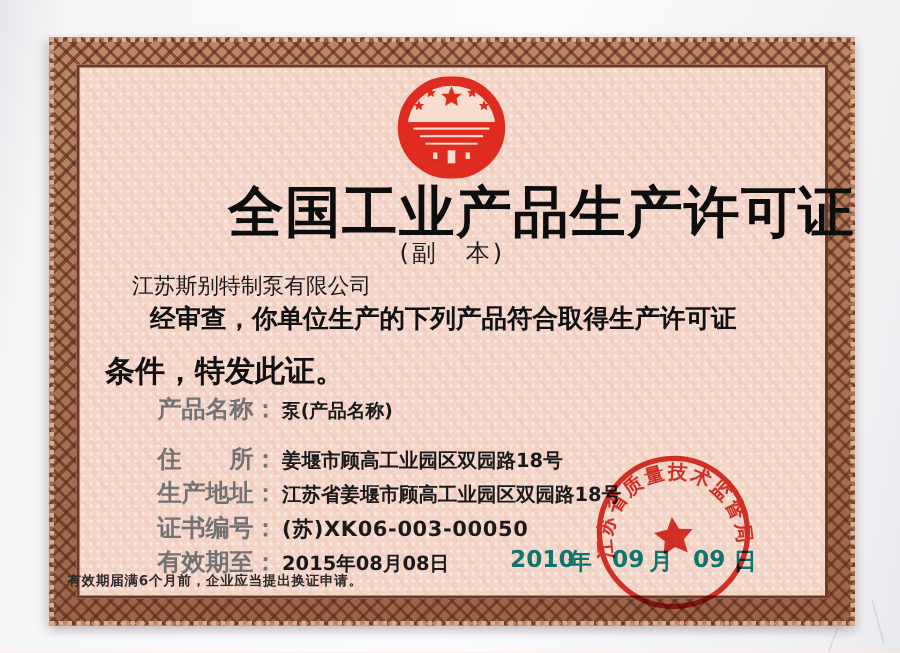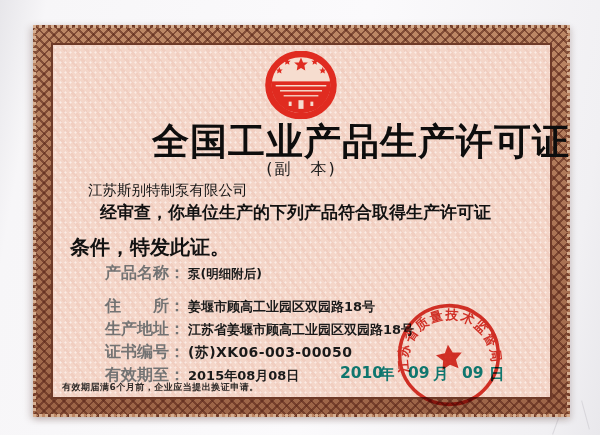--- a/index.html
+++ b/index.html
@@ -43,21 +43,21 @@
   .frow.r0{top:238px;}  .frow.r0 .val{font-size:12.5px;}
   .frow.r1{top:271px;}
   .frow.r2{top:294px;}
   .frow.r3{top:317px;}  .frow.r3 .val{font-size:14px;letter-spacing:.4px;}
   .frow.r4{top:340px;}
 
   .issue{position:absolute;top:339px;left:0;width:537px;height:22px;font-weight:bold;color:#0f766e;}
   .issue span{position:absolute;top:0;font-size:15.5px;}
   .iy{left:307px;} .iyu{left:346px;} .im{left:375px;} .imu{left:400px;} .id{left:429px;} .idu{left:456px;}
 
-  .footnote{position:absolute;left:29px;top:356px;font-size:9px;font-weight:600;color:#2e2a28;letter-spacing:.5px;}
+  .footnote{position:absolute;left:12px;top:356px;font-size:9px;font-weight:600;color:#2e2a28;letter-spacing:.5px;}
 
   .seal{position:absolute;left:362px;top:276px;width:108px;height:108px;
         transform:rotate(-6deg);mix-blend-mode:multiply;opacity:.92;}
 </style>
 </head>
 <body>
 
 <div class="crease c1"></div>
 <div class="crease c2"></div>
 
@@ -96,21 +96,21 @@
 
     <div class="title">全国工业产品生产许可证</div>
     <div class="subtitle">(副　本)</div>
 
     <div class="company">江苏斯别特制泵有限公司</div>
     <div class="para1">经审查，你单位生产的下列产品符合取得生产许可证</div>
     <div class="para2">条件，特发此证。</div>
 
     <div class="frow r0">
       <span class="lbl">产品名称：</span>
-      <span class="val">泵(明细附后)</span>
+      <span class="val">泵(产品名称)</span>
     </div>
     <div class="frow r1">
       <span class="lbl">住　　所：</span>
       <span class="val">姜堰市顾高工业园区双园路18号</span>
     </div>
     <div class="frow r2">
       <span class="lbl">生产地址：</span>
       <span class="val">江苏省姜堰市顾高工业园区双园路18号</span>
     </div>
     <div class="frow r3">

